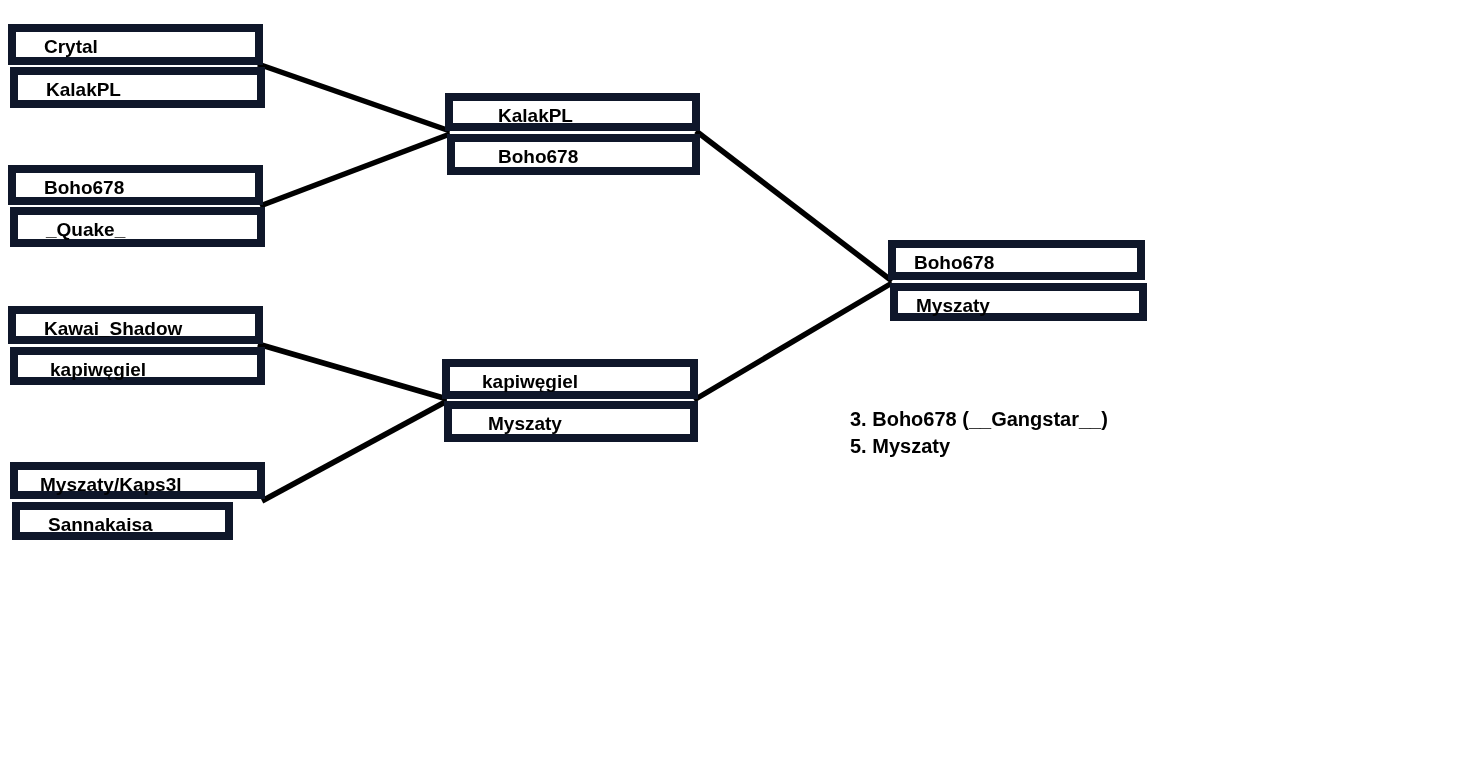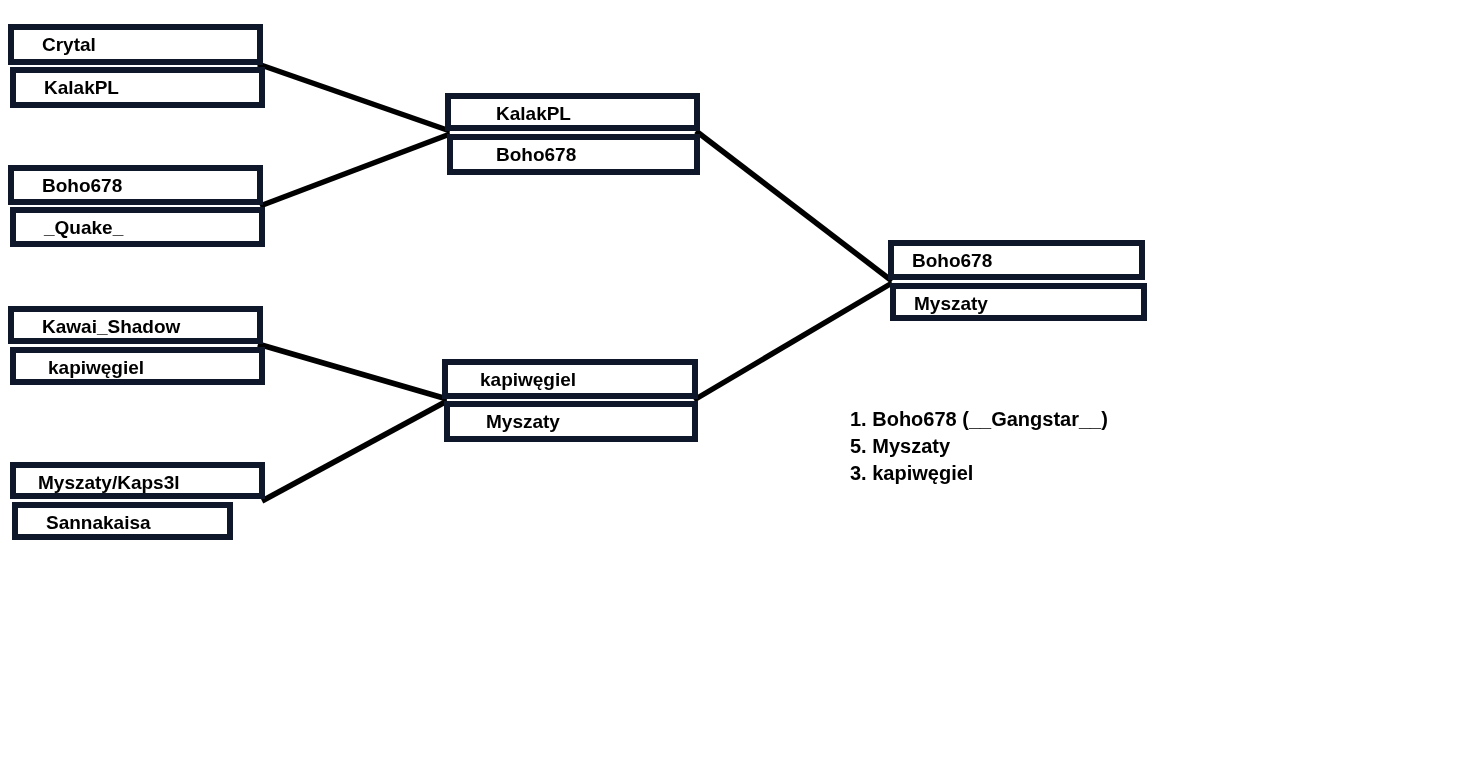--- a/index.html
+++ b/index.html
@@ -12,21 +12,21 @@
     overflow: hidden;
   }
   .wires {
     position: absolute;
     left: 0; top: 0;
     width: 1468px; height: 769px;
   }
   .slot {
     position: absolute;
     background: #ffffff;
-    border: 6px solid #0f172a;
+    border: 8px solid #0f172a;
     box-sizing: border-box;
     color: #000000;
     font-weight: bold;
     font-size: 19px;
     line-height: 24px;
     padding: 3px 0 0 28px;
     white-space: nowrap;
   }
   .standings {
     position: absolute;
@@ -96,18 +96,17 @@
   </div>
 
   <div class="slot" style="left:888px; top:240px; width:257px; height:40px; padding-left:18px;">
     <span>Boho678</span>
   </div>
   <div class="slot" style="left:890px; top:283px; width:257px; height:38px; padding-left:18px;">
     <span>Myszaty</span>
   </div>
 
   <div class="standings">
-    <div>1. Boho678 (__Gangstar__)</div>
+    <div>3. Boho678 (__Gangstar__)</div>
     <div>5. Myszaty</div>
-    <div>3. kapiwęgiel</div>
   </div>
 
 </div>
 
 </body></html>

